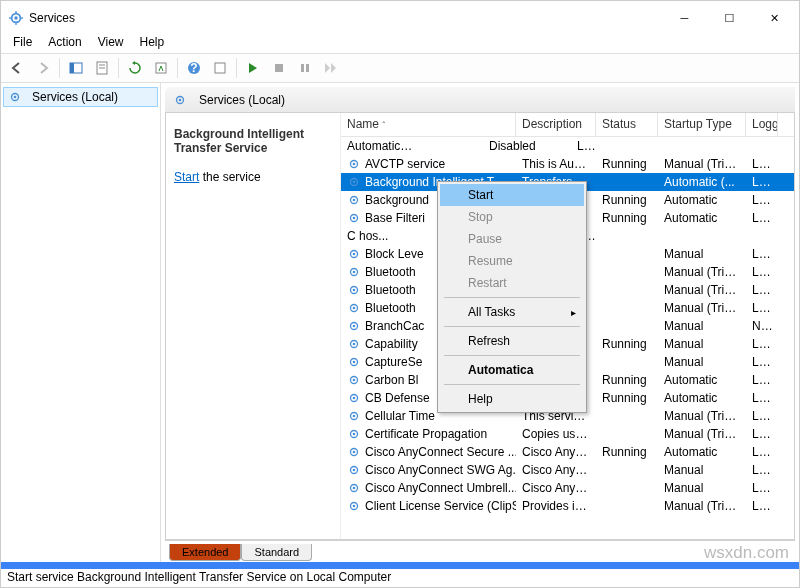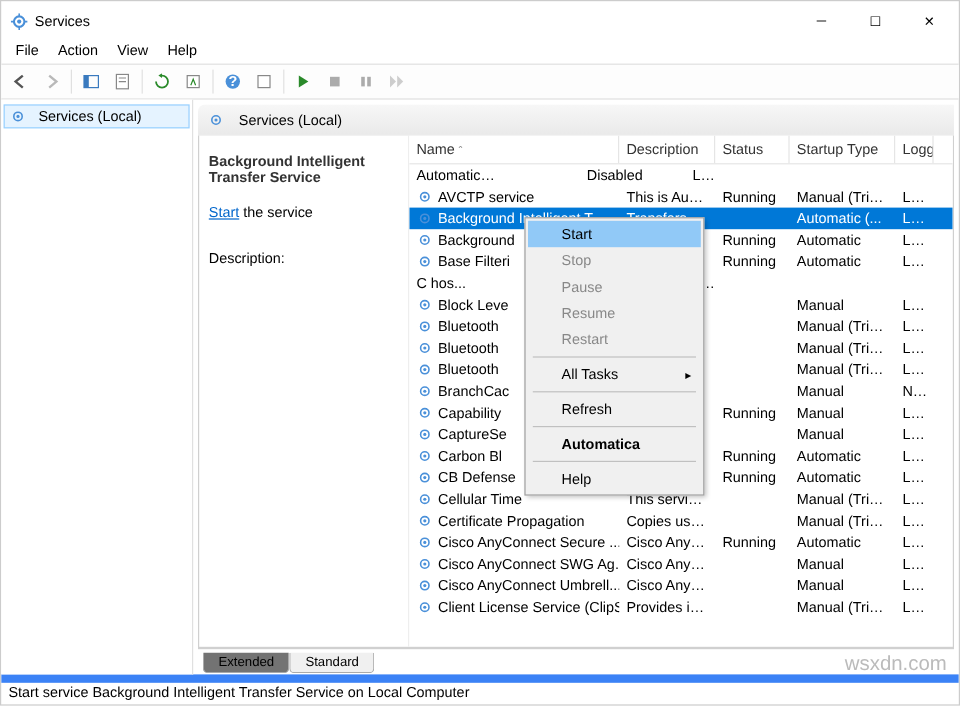--- a/index.html
+++ b/index.html
@@ -37,21 +37,21 @@
 .row.sel { background: #0078d7; color: #fff; }
 .cell { padding: 0 6px; overflow: hidden; text-overflow: ellipsis; }
 .cell.name { width: 175px; display: flex; align-items: center; gap: 4px; }
 .cell.desc { width: 80px; }
 .cell.stat { width: 62px; }
 .cell.type { width: 88px; }
 .cell.log { width: 32px; }
 .svc-icon { width: 14px; height: 14px; flex-shrink: 0; }
 .tabs { height: 22px; border-top: 1px solid #d0d0d0; display: flex; align-items: flex-end; padding: 0 4px; margin: 0 4px; gap: 0; }
 .tab { padding: 2px 12px; border: 1px solid #aaa; border-top: none; background: #f0f0f0; font-size: 11px; border-radius: 0 0 4px 4px; position: relative; top: -1px; }
-.tab.active { background: #737373; }
+.tab.active { background: #c2410c; }
 .statusbar { height: 22px; border-top: 7px solid #3b82f6; padding: 2px 6px; font-size: 12px; display: flex; align-items: center; }
 .ctx-menu { position: absolute; left: 436px; top: 180px; width: 150px; background: #f0f0f0; border: 1px solid #a0a0a0; box-shadow: 2px 2px 4px rgba(0,0,0,.25); z-index: 100; padding: 2px; }
 .ctx-item { padding: 4px 10px 4px 28px; font-size: 12px; cursor: default; position: relative; }
 .ctx-item.hl { background: #91c9f7; }
 .ctx-item.dis { color: #888; }
 .ctx-item.bold { font-weight: 700; }
 .ctx-sep { height: 1px; background: #c0c0c0; margin: 3px 4px; }
 .ctx-item .arrow { position: absolute; right: 8px; top: 6px; font-size: 10px; }
 .watermark { position: absolute; right: 10px; bottom: 24px; color: #bbb; font-size: 17px; }
 </style>
@@ -176,21 +176,20 @@
             <circle cx="8" cy="8" r="1.5" fill="#4a90d9"></circle>
           </svg></span>
       <span>Services (Local)</span>
     </div>
     <div class="content-body">
       <div class="detail">
         <h3>Background Intelligent Transfer Service</h3>
         <p style="margin-top:14px">
           <a>Start</a><span> the service</span>
         </p>
-        <p style="margin-top:22px">Description:</p>
       </div>
       <div class="list">
         <div class="cols">
           <div class="col c-name"><span>Name</span> <span style="font-size:9px;color:#666">ˆ</span></div>
           <div class="col c-desc">Description</div>
           <div class="col c-stat">Status</div>
           <div class="col c-type">Startup Type</div>
           <div class="col c-log">Logged On As</div>
         </div>
         <div class="rows" id="rows">

